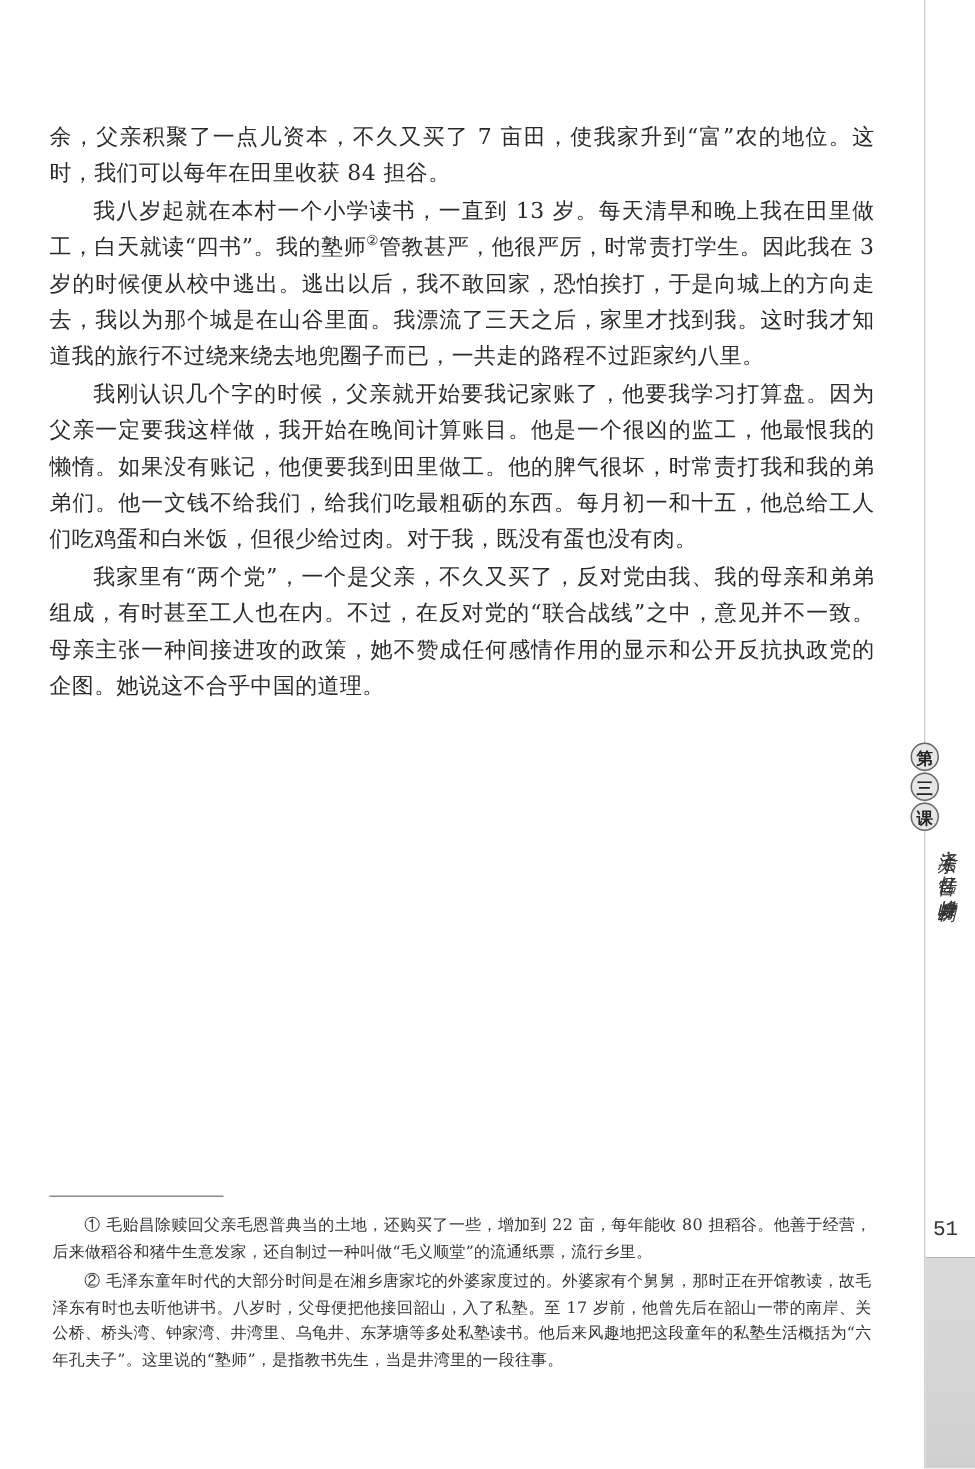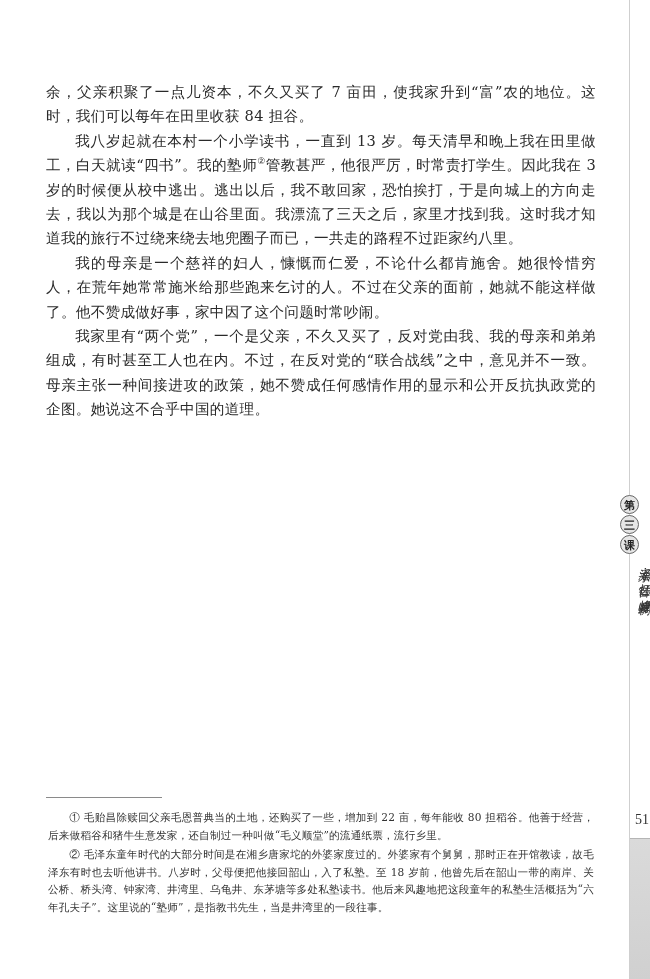--- a/index.html
+++ b/index.html
@@ -1,21 +1,21 @@
 <!DOCTYPE html>
 <html><head>
 <meta charset="utf-8">
 <style>
   html, body { margin: 0; padding: 0; }
   body {
     width: 650px; height: 979px; position: relative; overflow: hidden;
     background: #ffffff; color: #2a2a2a;
     font-family: "DejaVu Serif", "Liberation Serif", serif;
   }
-  .page { position: absolute; left: 17px; top: 0; width: 568px; height: 979px; }
+  .page { position: absolute; left: 4px; top: 0; width: 568px; height: 979px; }
   .body-text {
     position: absolute; left: 29px; top: 80px; width: 550px;
     font-size: 14.6px; line-height: 24.4px; letter-spacing: 0.3px;
     text-align: justify; text-justify: inter-character;
   }
   .body-text p { margin: 0; }
   .body-text p.indent { text-indent: 2em; }
   .fn-rule {
     position: absolute; left: 29px; top: 797px; width: 116px; height: 0;
     border-top: 1px solid #8a8a8a;
@@ -38,47 +38,47 @@
     font-weight: bold; box-sizing: border-box;
   }
   .side-title {
     position: absolute; left: 618px; top: 558px; width: 16px;
     font-size: 12px; line-height: 14.8px; color: #333;
     writing-mode: vertical-rl; text-orientation: upright; letter-spacing: 1px;
     font-style: italic;
   }
   .page-number {
     position: absolute; left: 618px; top: 812px;
-    font-family: Liberation Serif, serif;
+    font-family: Liberation Mono, monospace;
     font-size: 14px; color: #333;
   }
   .bottom-shade {
     position: absolute; left: 613px; top: 839px; width: 37px; height: 140px;
     background: linear-gradient(180deg, #dadada 0%, #d0d0d0 100%);
   }
   .bottom-shade-top {
     position: absolute; left: 613px; top: 838px; width: 37px; height: 1px; background: #b5b5b5;
   }
 </style>
 </head>
 <body>
 
 <div class="page">
 
   <div class="body-text" id="body-text">
       <p><span>余，父亲积聚了一点儿资本，不久又买了 7 亩田，使我家升到“富”农的地位。这时，我们可以每年在田里收获 84 担谷。</span></p>
       <p class="indent"><span>我八岁起就在本村一个小学读书，一直到 13 岁。每天清早和晚上我在田里做工，白天就读“四书”。我的塾师</span><span class="sup">②</span><span>管教甚严，他很严厉，时常责打学生。因此我在 3 岁的时候便从校中逃出。逃出以后，我不敢回家，恐怕挨打，于是向城上的方向走去，我以为那个城是在山谷里面。我漂流了三天之后，家里才找到我。这时我才知道我的旅行不过绕来绕去地兜圈子而已，一共走的路程不过距家约八里。</span></p>
-      <p class="indent"><span>我的母亲是一个慈祥的妇人，慷慨而仁爱，不论什么都肯施舍。她很怜惜穷人，在荒年她常常施米给那些跑来乞讨的人。不过在父亲的面前，她就不能这样做了。他不赞成做好事，家中因了这个问题时常吵闹。</span></p>
+      <p class="indent"><span>我刚认识几个字的时候，父亲就开始要我记家账了，他要我学习打算盘。因为父亲一定要我这样做，我开始在晚间计算账目。他是一个很凶的监工，他最恨我的懒惰。如果没有账记，他便要我到田里做工。他的脾气很坏，时常责打我和我的弟弟们。他一文钱不给我们，给我们吃最粗砺的东西。每月初一和十五，他总给工人们吃鸡蛋和白米饭，但很少给过肉。对于我，既没有蛋也没有肉。</span></p>
       <p class="indent"><span>我家里有“两个党”，一个是父亲，不久又买了，反对党由我、我的母亲和弟弟组成，有时甚至工人也在内。不过，在反对党的“联合战线”之中，意见并不一致。母亲主张一种间接进攻的政策，她不赞成任何感情作用的显示和公开反抗执政党的企图。她说这不合乎中国的道理。</span></p>
     </div>
 
   <div class="fn-rule"></div>
   <div class="footnotes" id="footnotes">
       <p><span>①</span> <span>毛贻昌除赎回父亲毛恩普典当的土地，还购买了一些，增加到 22 亩，每年能收 80 担稻谷。他善于经营，后来做稻谷和猪牛生意发家，还自制过一种叫做“毛义顺堂”的流通纸票，流行乡里。</span></p>
-      <p><span>②</span> <span>毛泽东童年时代的大部分时间是在湘乡唐家坨的外婆家度过的。外婆家有个舅舅，那时正在开馆教读，故毛泽东有时也去听他讲书。八岁时，父母便把他接回韶山，入了私塾。至 18 岁前，他曾先后在韶山一带的南岸、关公桥、桥头湾、钟家湾、井湾里、乌龟井、东茅塘等多处私塾读书。他后来风趣地把这段童年的私塾生活概括为“六年孔夫子”。这里说的“塾师”，是指教书先生，当是井湾里的一段往事。</span></p>
+      <p><span>②</span> <span>毛泽东童年时代的大部分时间是在湘乡唐家坨的外婆家度过的。外婆家有个舅舅，那时正在开馆教读，故毛泽东有时也去听他讲书。八岁时，父母便把他接回韶山，入了私塾。至 17 岁前，他曾先后在韶山一带的南岸、关公桥、桥头湾、钟家湾、井湾里、乌龟井、东茅塘等多处私塾读书。他后来风趣地把这段童年的私塾生活概括为“六年孔夫子”。这里说的“塾师”，是指教书先生，当是井湾里的一段往事。</span></p>
     </div>
 
   <div class="margin-line"></div>
 
   <div class="lesson-badge" style="top:495px">第</div>
   <div class="lesson-badge" style="top:515px">三</div>
   <div class="lesson-badge" style="top:535px">课</div>
 
   <div class="side-title">毛泽东：忆往昔，峥嵘岁月稠</div>
 

